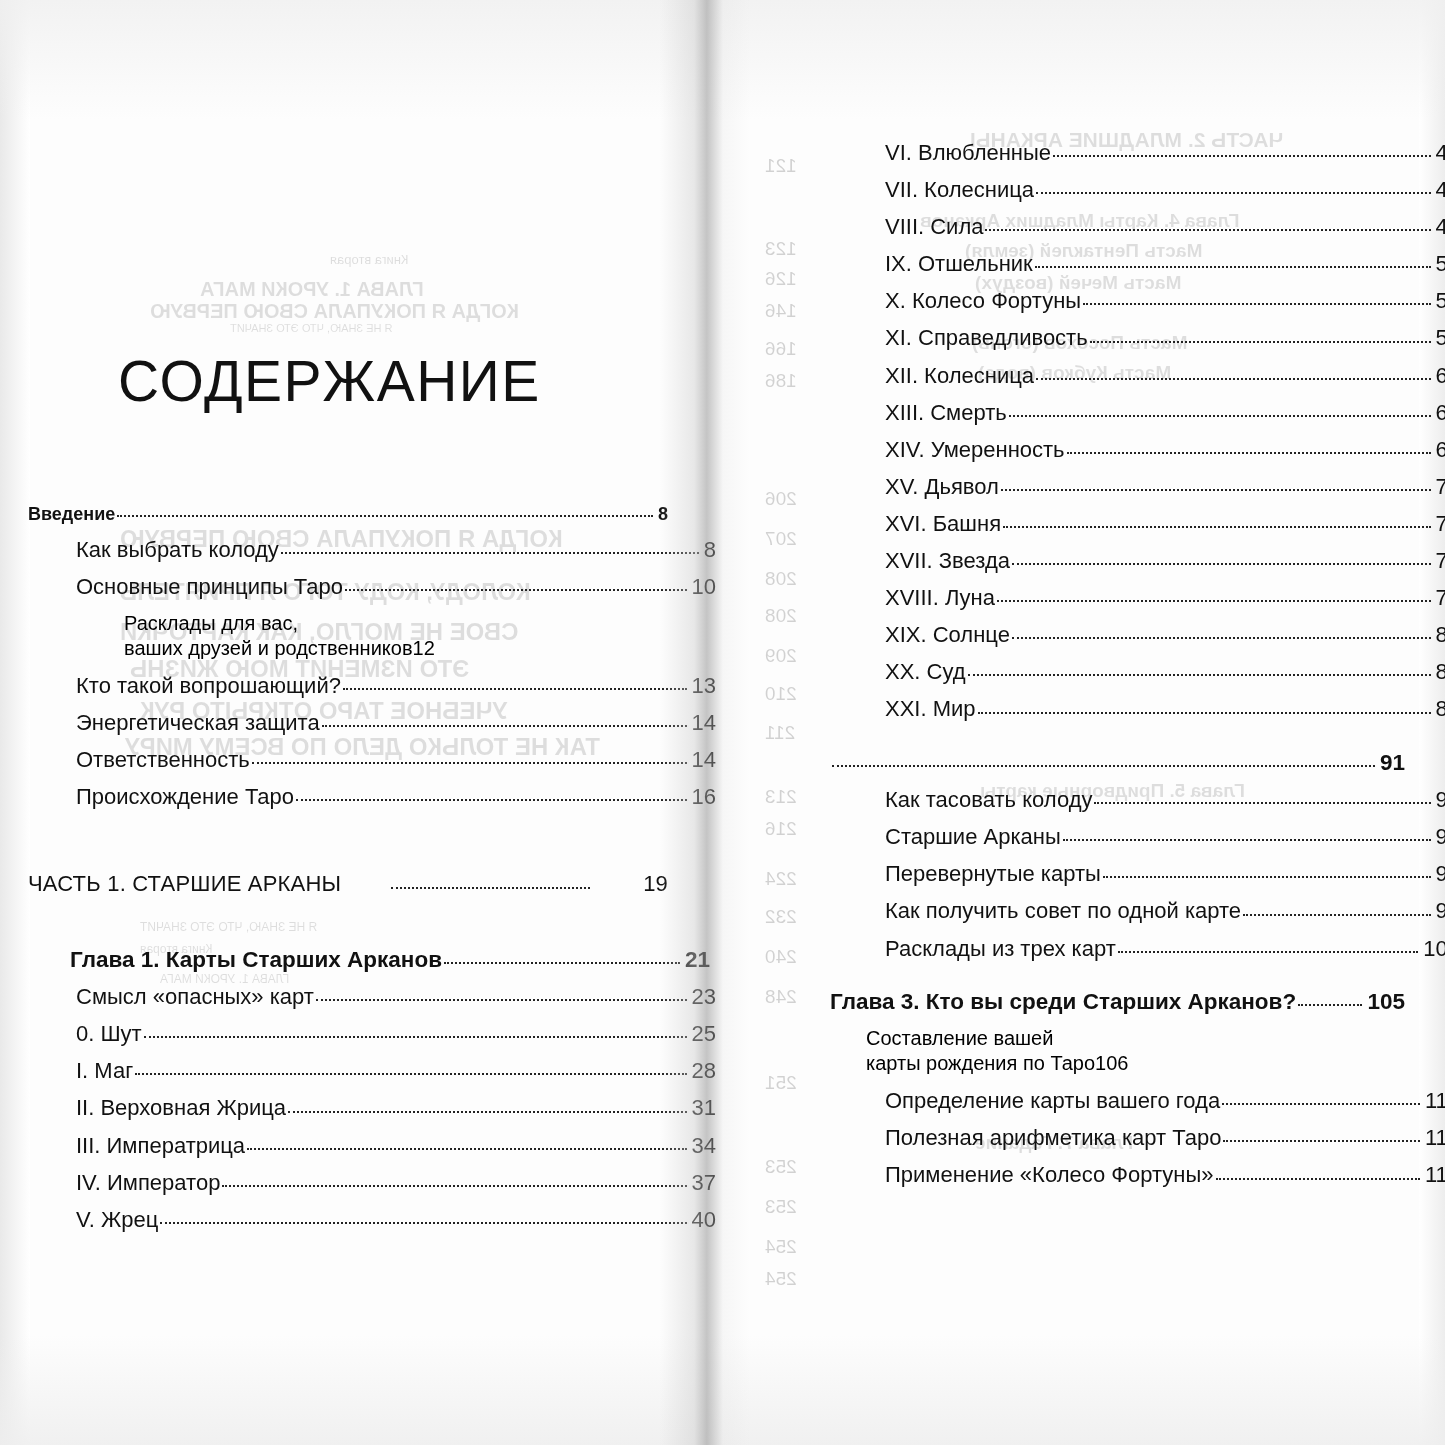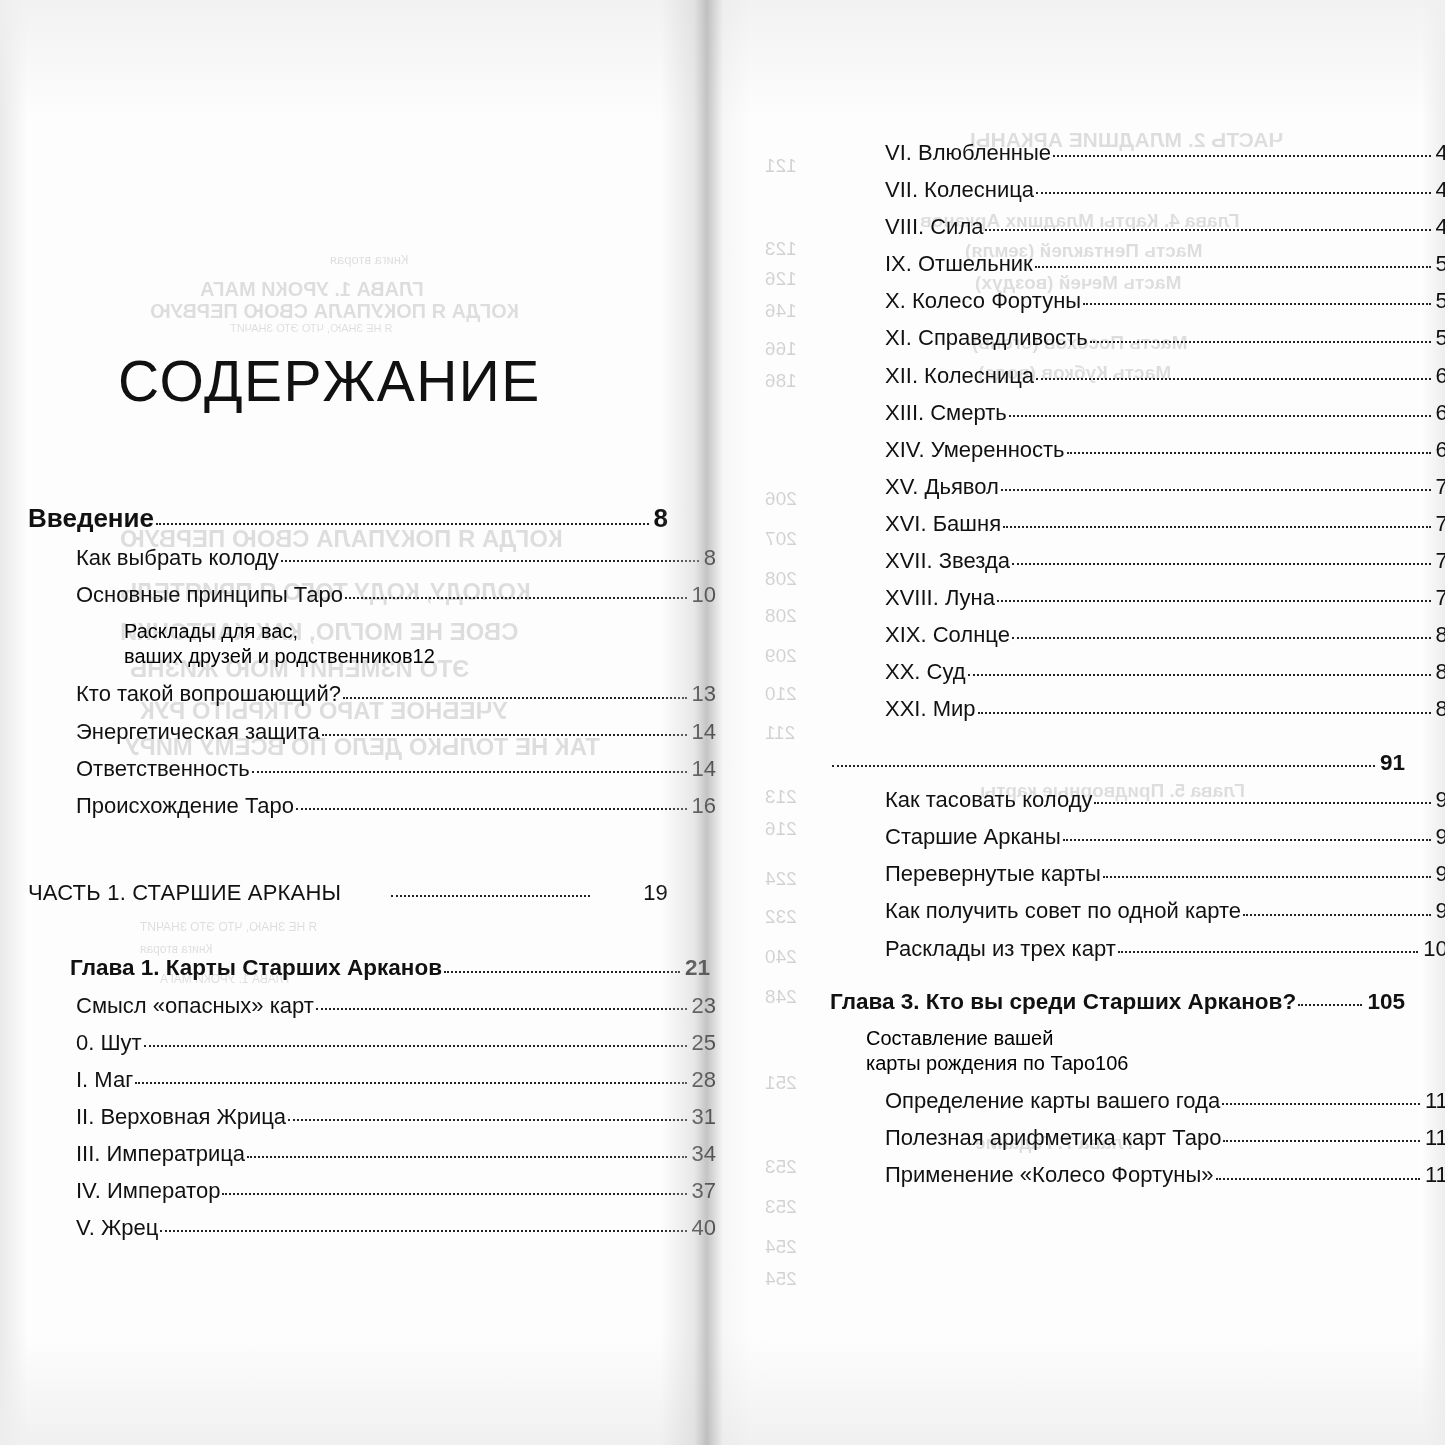--- a/index.html
+++ b/index.html
@@ -107,21 +107,21 @@
   }
   .entry .page {
     flex: 0 0 auto;
     white-space: nowrap;
     padding-left: 3px;
   }
 
   
   .lvl-bold {
     font-weight: 700;
-    font-size: 26px;
+    font-size: 18px;
     margin-left: 0px;
   }
   .lvl-bold .page { font-weight: 700; }
 
   .lvl-sub {
     font-weight: 400;
     font-size: 22px;
     margin-left: 48px;
   }
   .lvl-part {

